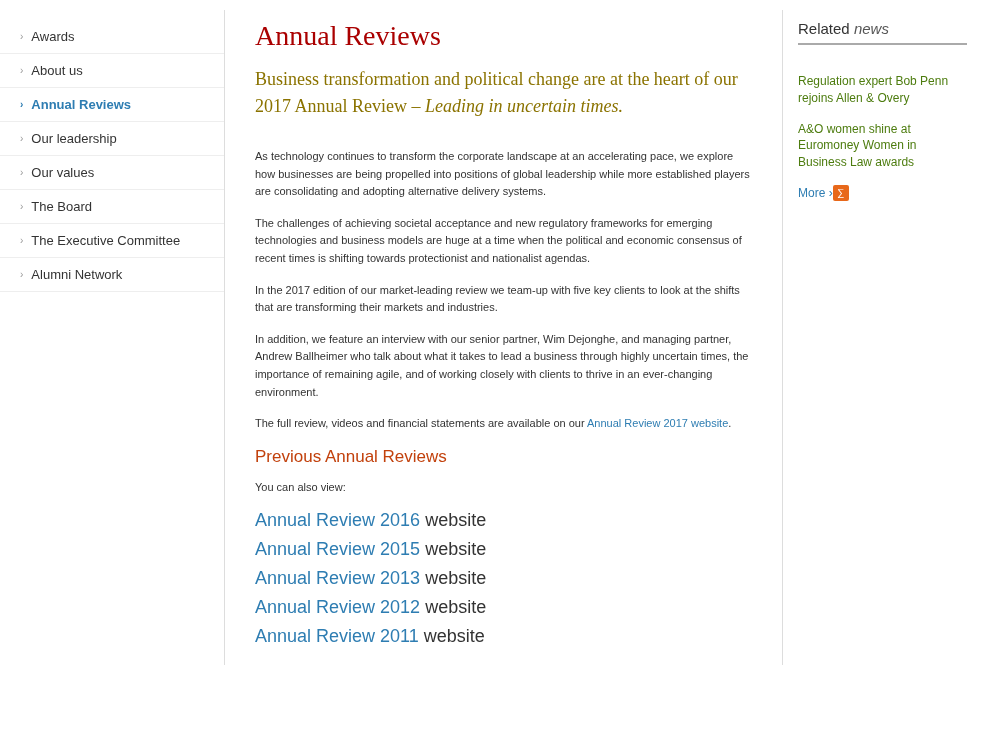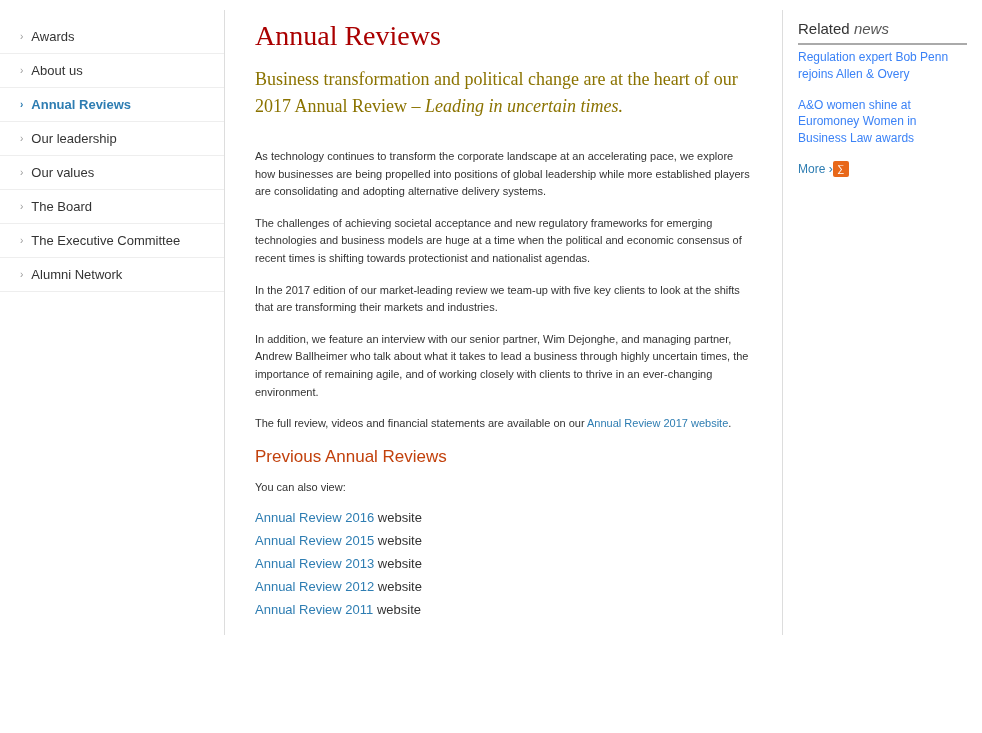--- a/index.html
+++ b/index.html
@@ -84,50 +84,50 @@
       color: #c2410c;
       margin-bottom: 12px;
       margin-top: 4px;
     }
     .previous-list {
       list-style: none;
       padding: 0;
     }
     .previous-list li {
       margin-bottom: 8px;
-      font-size: 13px;
+      font-size: 18px;
       color: #333;
     }
     .previous-list li a {
       color: #2e7db2;
     }
 
     
     .related {
       width: 200px;
       min-width: 200px;
       padding: 10px 15px;
       border-left: 1px solid #ddd;
     }
     .related h3 {
       font-size: 15px;
       font-weight: normal;
       color: #333;
       border-bottom: 2px solid #aaa;
       padding-bottom: 6px;
-      margin-bottom: 4px;
+      margin-bottom: 28px;
     }
     .related h3 em {
       font-style: italic;
       color: #555;
     }
     .related-item {
       margin-bottom: 14px;
       font-size: 12px;
-      color: #3b82f6;
+      color: #4d7c0f;
       cursor: pointer;
       line-height: 1.4;
     }
     .more-row {
       display: flex;
       align-items: center;
       justify-content: flex-start;
       margin-top: 8px;
     }
     .more-link {

